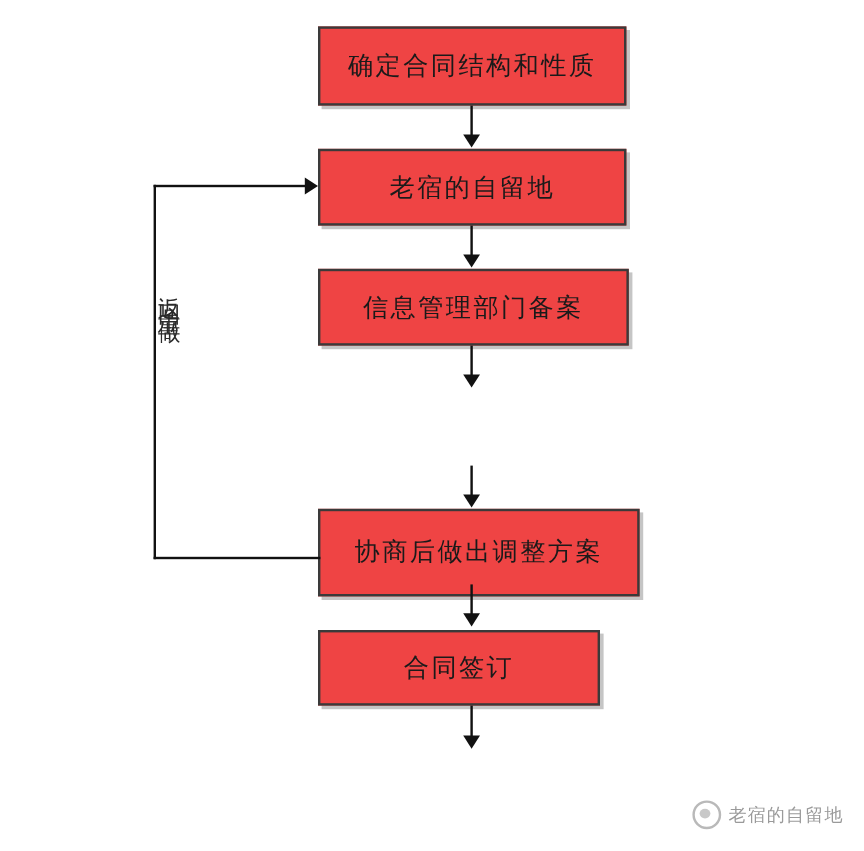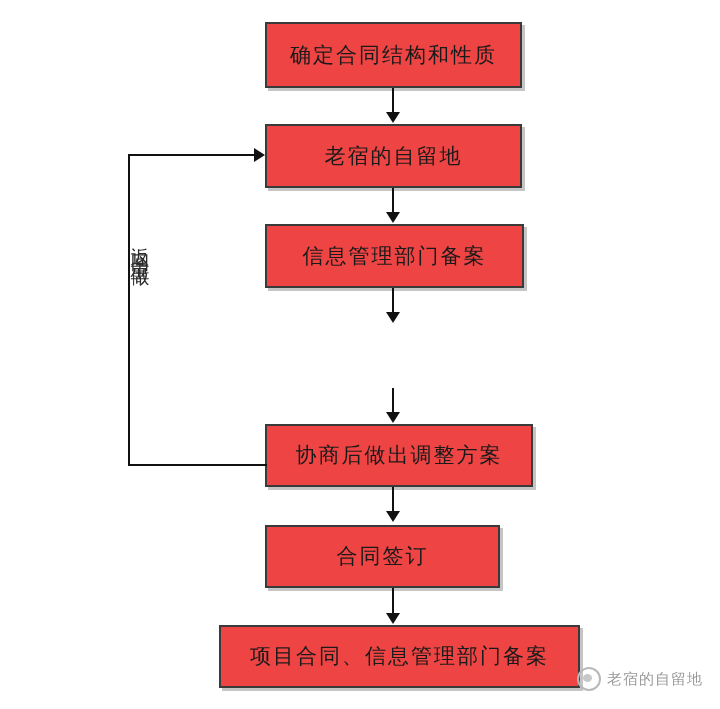--- a/index.html
+++ b/index.html
@@ -134,37 +134,34 @@
     <span class="node-label">信息管理部门备案</span>
   </div>
 
   <div class="vline" style="left:392px; top:288px; height:26px;"></div>
   <div class="arrow-down" style="left:386px; top:312px;"></div>
 
 
   <div class="vline" style="left:392px; top:388px; height:26px;"></div>
   <div class="arrow-down" style="left:386px; top:412px;"></div>
 
-  <div class="node" style="left:265px; top:424px; width:268px; height:63px;">
+  <div class="node" style="left:265px; top:424px; width:268px; height:73px;">
     <span class="node-label">协商后做出调整方案</span>
   </div>
 
   <div class="vline" style="left:392px; top:487px; height:26px;"></div>
   <div class="arrow-down" style="left:386px; top:511px;"></div>
 
   <div class="node" style="left:265px; top:525px; width:235px; height:63px;">
     <span class="node-label">合同签订</span>
   </div>
 
   <div class="vline" style="left:392px; top:588px; height:27px;"></div>
   <div class="arrow-down" style="left:386px; top:613px;"></div>
 
-  <div class="node" style="left:219px; top:625px; width:361px; height:63px;">
-    <span class="node-label">项目合同、信息管理部门备案</span>
-  </div>
 
   <div class="hline" style="left:128px; top:464px; width:139px;"></div>
 
   <div class="vline" style="left:128px; top:154px; height:312px;"></div>
 
   <div class="hline" style="left:128px; top:154px; width:127px;"></div>
   <div class="arrow-right" style="left:254px; top:148px;"></div>
 
   <div class="loop-label" style="left:131px; top:232px;">返回重做</div>
 

